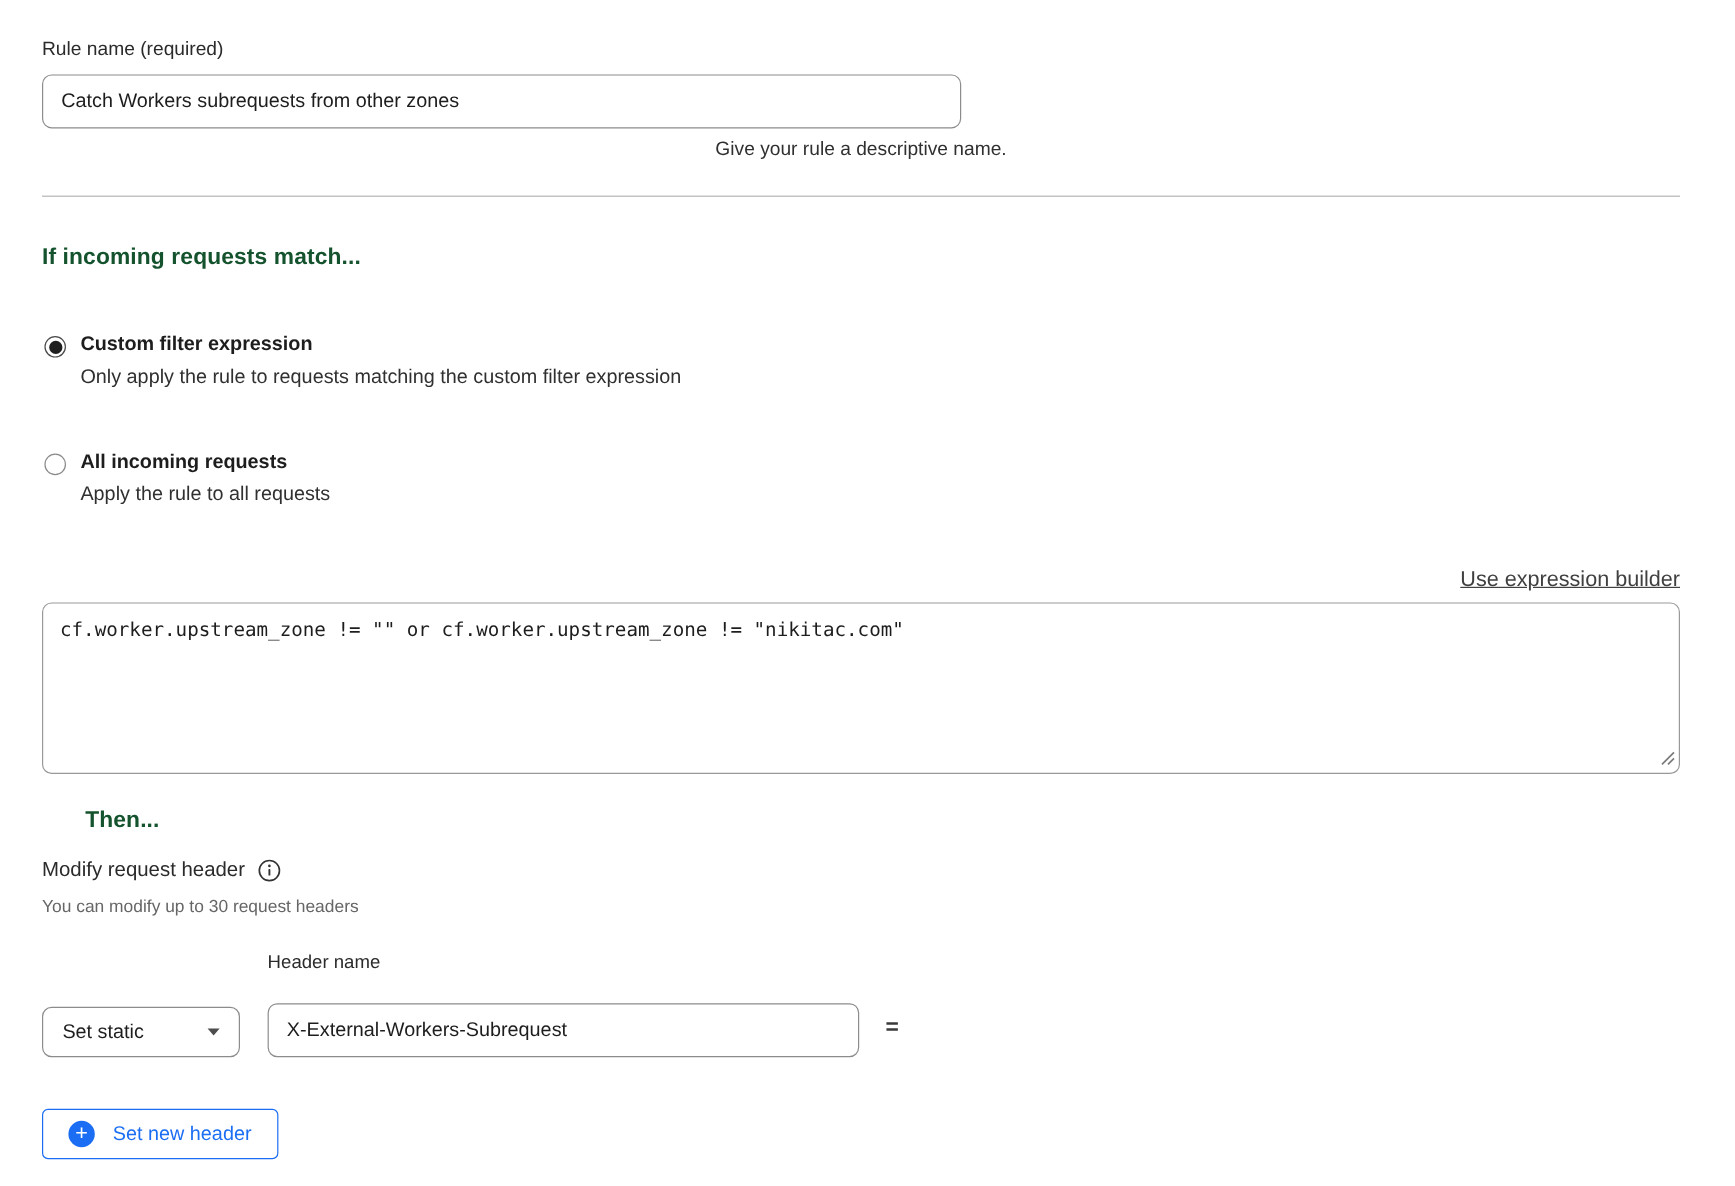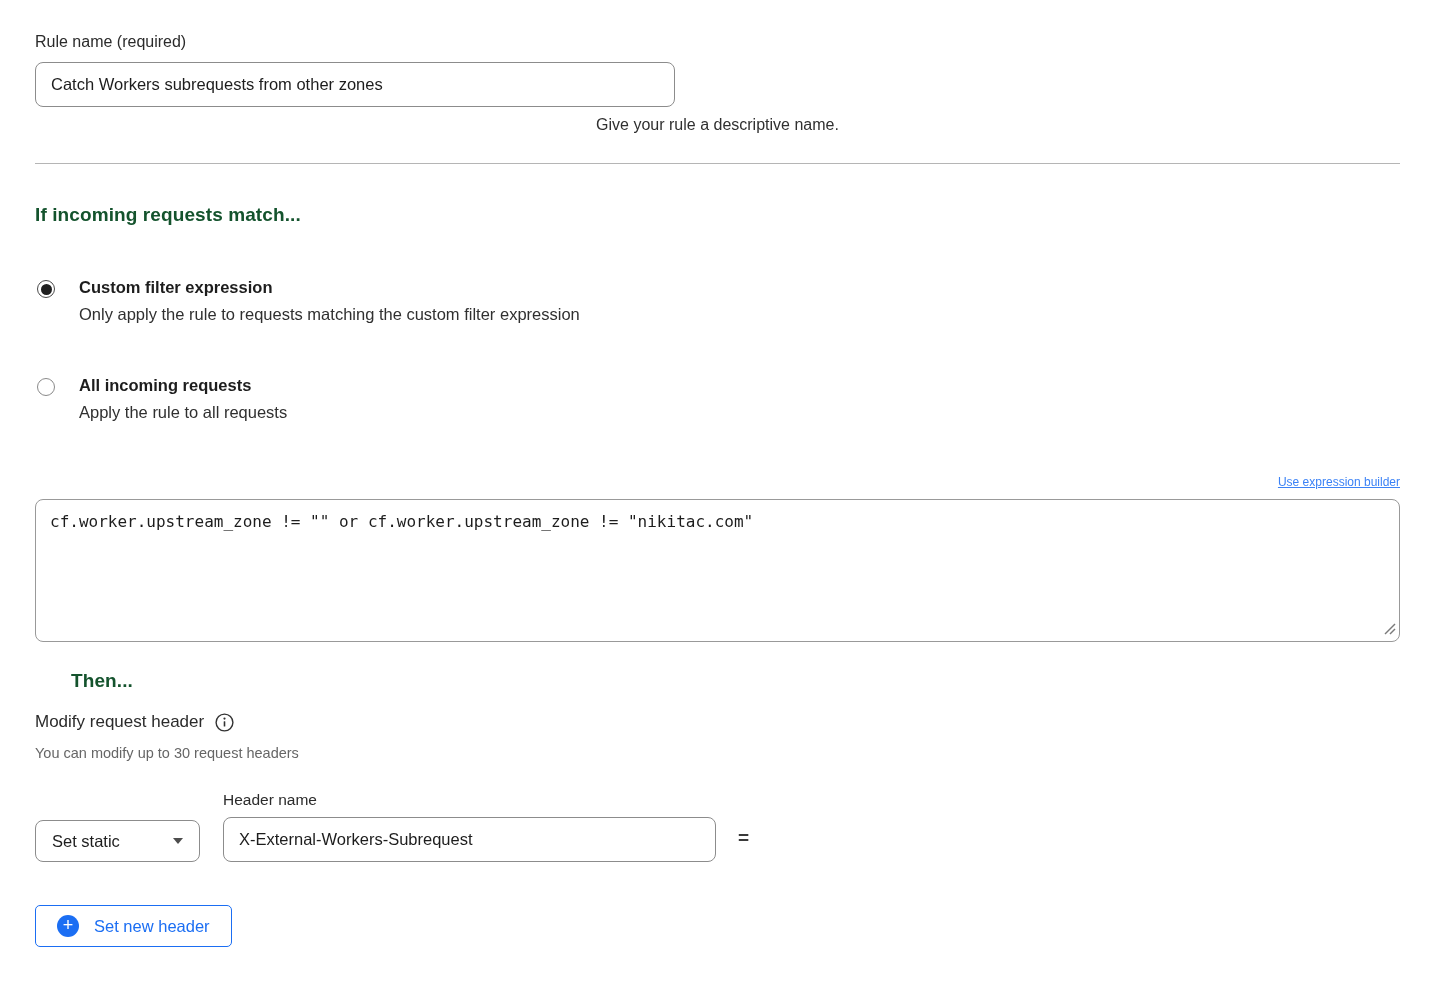--- a/index.html
+++ b/index.html
@@ -19,21 +19,21 @@
     border: 1px solid #8c8c8c;
     border-radius: 8px;
     background: #fff;
     font-family: "Liberation Sans", sans-serif;
     font-size: 16.5px;
     color: #1d1d1d;
     padding: 0 15px;
     outline: none;
     display: block;
   }
-  .rule-name-input { width: 640px; }
+  .rule-name-input { width: 766px; }
 
   .helper-dark { font-size: 16px; color: #303030; margin-top: 9px; text-align: center; }
 
   hr.divider {
     border: none;
     border-top: 1px solid #b5b5b5;
     margin: 29px 0 0 0;
   }
 
   h2.section-heading {
@@ -56,28 +56,28 @@
     flex: none;
   }
   .radio-circle.checked { border-color: #4a4a4a; }
   .radio-circle.checked::after {
     content: "";
     position: absolute;
     left: 2.5px; top: 2.5px; right: 2.5px; bottom: 2.5px;
     border-radius: 50%;
     background: #1f1f1f;
   }
-  .radio-text { margin-left: 24px; }
+  .radio-text { margin-left: 12px; }
   .radio-label { font-size: 16.5px; font-weight: 700; color: #1d1d1d; }
   .radio-desc { font-size: 16.5px; color: #303030; margin-top: 8px; }
 
   .link-row { text-align: right; margin-top: 50px; }
   .builder-link {
-    color: #3b82f6;
-    font-size: 12px;
+    color: #404040;
+    font-size: 18px;
     text-decoration: underline;
     cursor: pointer;
   }
 
   .expression-wrap { position: relative; margin-top: 9px; }
   .expression-textarea {
     width: 1365px; height: 143px;
     border: 1px solid #999999;
     border-radius: 8px;
     padding: 11px 14px;
@@ -92,21 +92,21 @@
   }
   .resize-handle { position: absolute; right: 4px; bottom: 7px; }
 
   .action-row { display: flex; align-items: center; margin-top: 20px; }
   .action-label { font-size: 17px; color: #2b2b2b; }
   .info-icon { margin-left: 11px; display: inline-flex; cursor: pointer; }
 
   .helper-gray { font-size: 14.5px; color: #666666; margin-top: 13px; }
 
   .header-row { display: flex; align-items: flex-end; margin-top: 30px; }
-  .col-label { font-size: 15.5px; color: #2b2b2b; margin-bottom: 8px; display: block; }
+  .col-label { font-size: 15.5px; color: #2b2b2b; margin-bottom: 24px; display: block; }
   .select-btn {
     width: 165px; height: 42px;
     border: 1px solid #8c8c8c;
     border-radius: 8px;
     background: #fff;
     display: flex; align-items: center; justify-content: space-between;
     padding: 0 16px 0 16px;
     font-family: "Liberation Sans", sans-serif;
     font-size: 16.5px;
     color: #1d1d1d;

